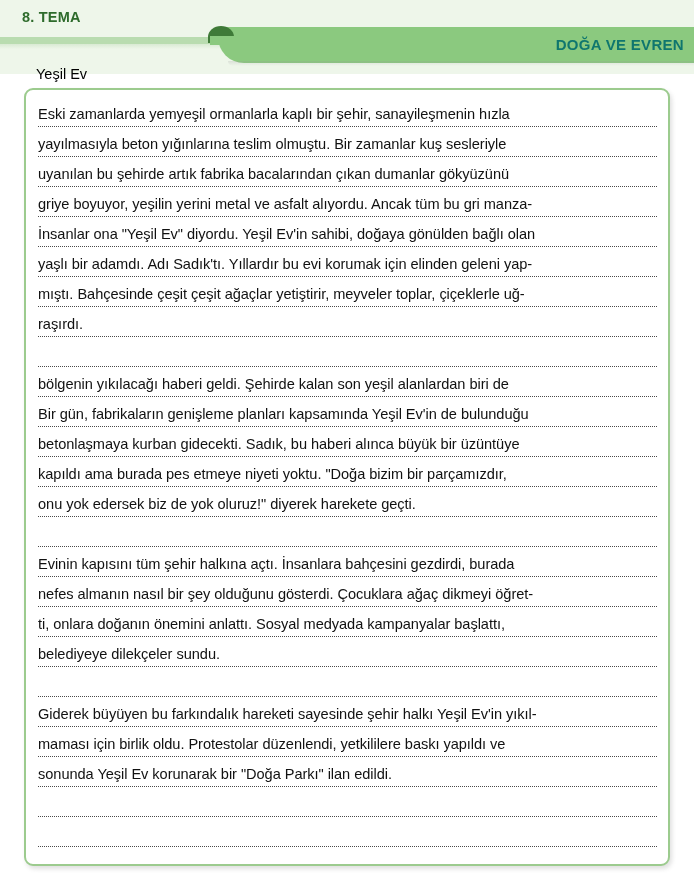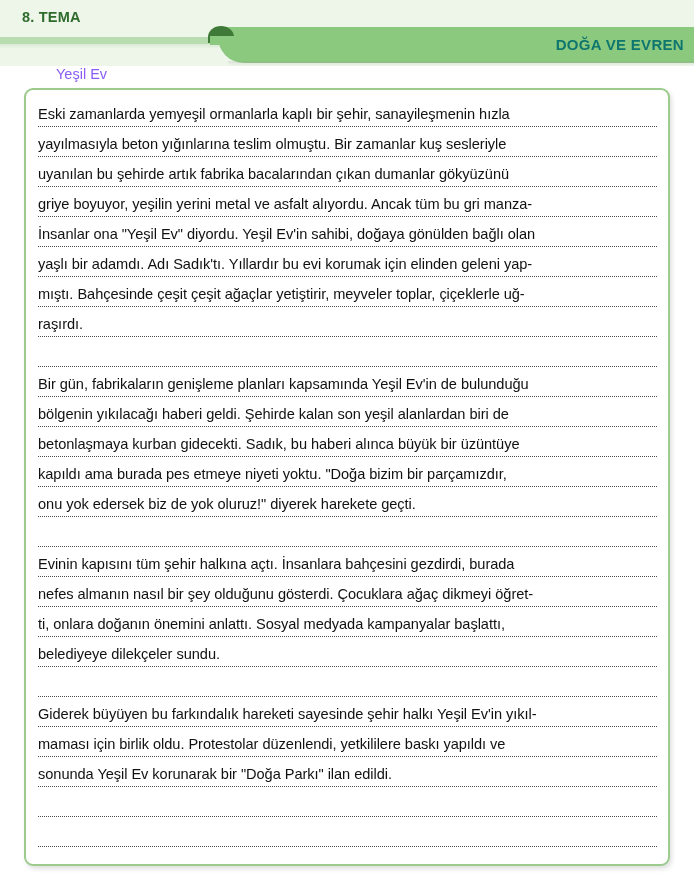--- a/index.html
+++ b/index.html
@@ -12,21 +12,21 @@
     background: #ffffff;
     font-family: "Liberation Sans", sans-serif;
     overflow: hidden;
     position: relative;
   }
 
   
   .page-header {
     position: relative;
     width: 694px;
-    height: 66px;
+    height: 74px;
     background: #eef6ea;
     overflow: hidden;
   }
   .theme-label {
     position: absolute;
     left: 22px;
     top: 9px;
     font-size: 14.5px;
     font-weight: bold;
     color: #2e6b2c;
@@ -95,25 +95,25 @@
     left: 210px;
     top: 36px;
     width: 24px;
     height: 9px;
     background: #8bc97f;
   }
 
   
   .passage-title {
     position: absolute;
-    left: 56px;
+    left: 36px;
     top: 66px;
     font-size: 14.5px;
     font-weight: normal;
-    color: #8b5cf6;
+    color: #000000;
     white-space: nowrap;
     text-align: right;
   }
 
   
   .writing-box {
     position: absolute;
     left: 24px;
     top: 88px;
     width: 646px;
@@ -183,24 +183,24 @@
         <span class="line-text">yaşlı bir adamdı. Adı Sadık'tı. Yıllardır bu evi korumak için elinden geleni yap-</span>
       </div>
       <div class="ruled-line">
         <span class="line-text">mıştı. Bahçesinde çeşit çeşit ağaçlar yetiştirir, meyveler toplar, çiçeklerle uğ-</span>
       </div>
       <div class="ruled-line">
         <span class="line-text">raşırdı.</span>
       </div>
       <div class="ruled-line blank"></div>
       <div class="ruled-line">
+        <span class="line-text">bölgenin yıkılacağı haberi geldi. Şehirde kalan son yeşil alanlardan biri de</span>
+      </div>
+      <div class="ruled-line">
         <span class="line-text">Bir gün, fabrikaların genişleme planları kapsamında Yeşil Ev'in de bulunduğu</span>
-      </div>
-      <div class="ruled-line">
-        <span class="line-text">bölgenin yıkılacağı haberi geldi. Şehirde kalan son yeşil alanlardan biri de</span>
       </div>
       <div class="ruled-line">
         <span class="line-text">betonlaşmaya kurban gidecekti. Sadık, bu haberi alınca büyük bir üzüntüye</span>
       </div>
       <div class="ruled-line">
         <span class="line-text">kapıldı ama burada pes etmeye niyeti yoktu. "Doğa bizim bir parçamızdır,</span>
       </div>
       <div class="ruled-line">
         <span class="line-text">onu yok edersek biz de yok oluruz!" diyerek harekete geçti.</span>
       </div>

